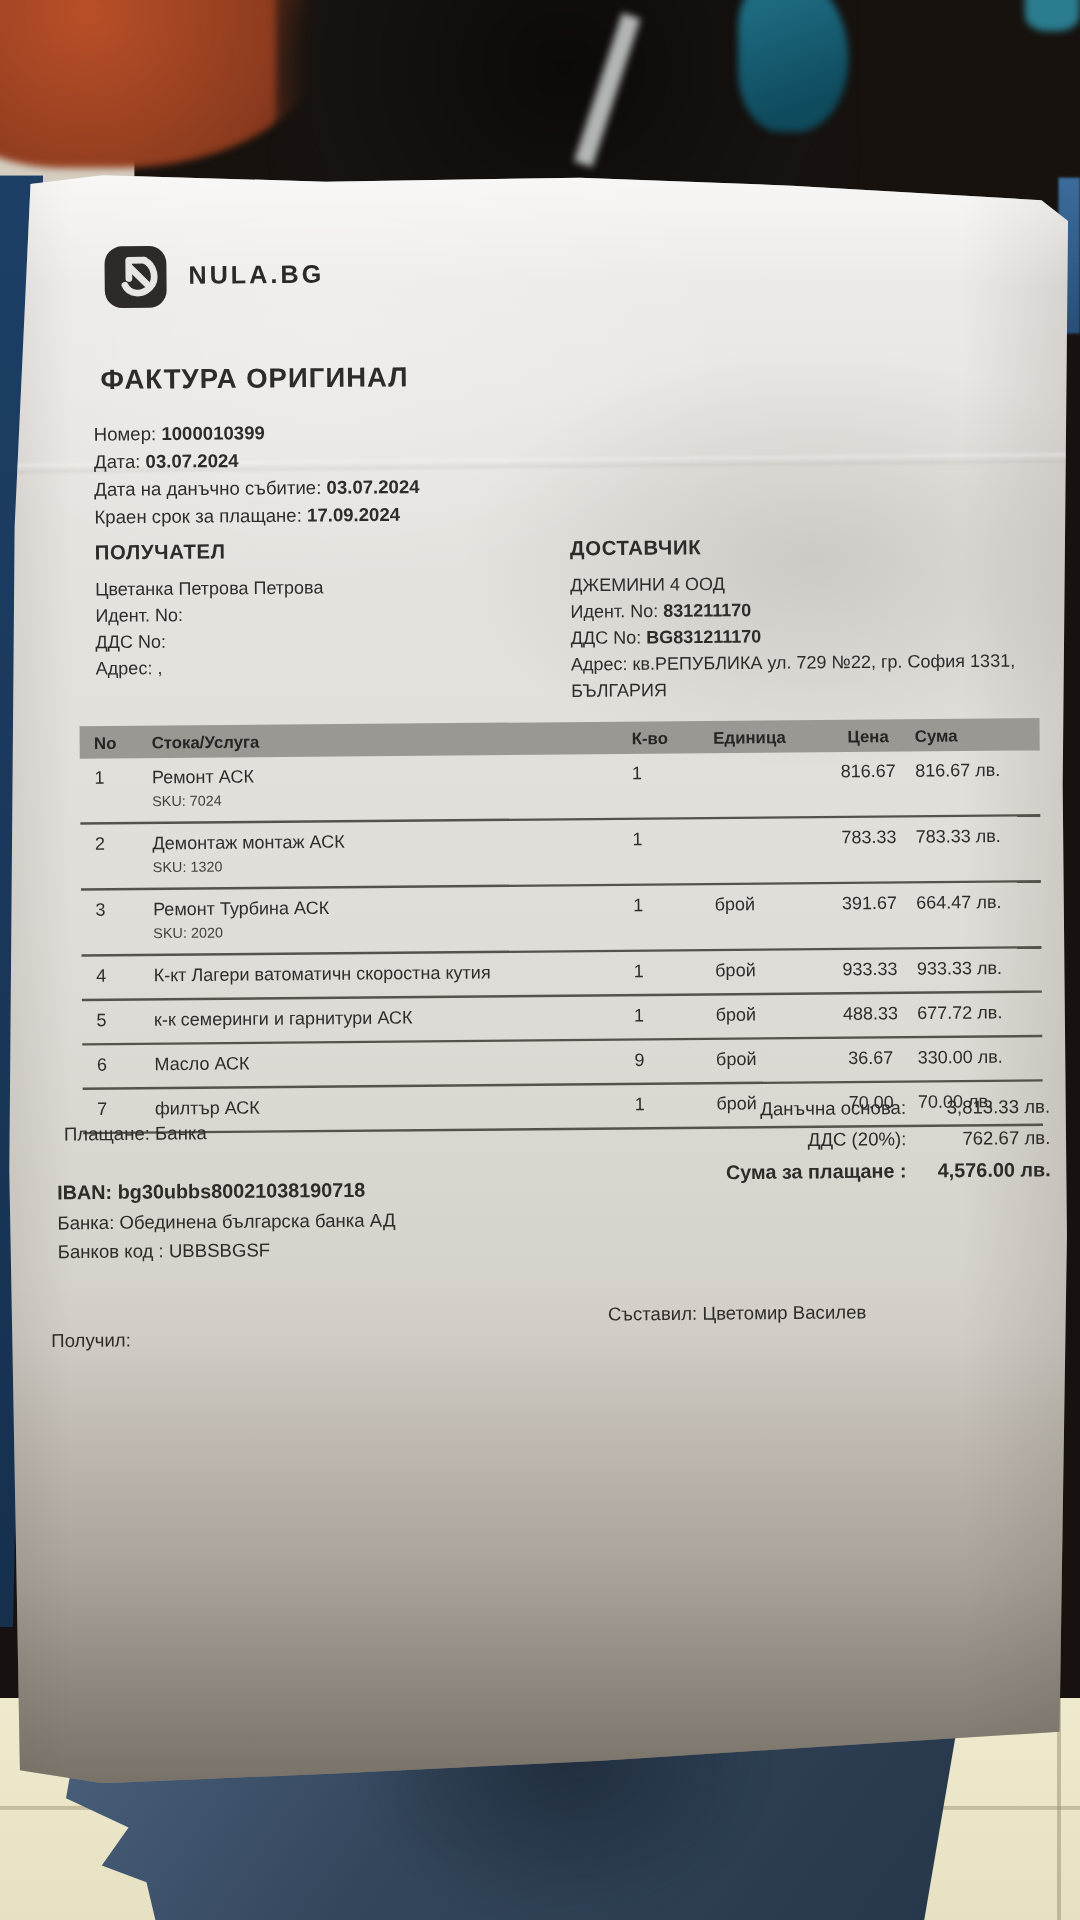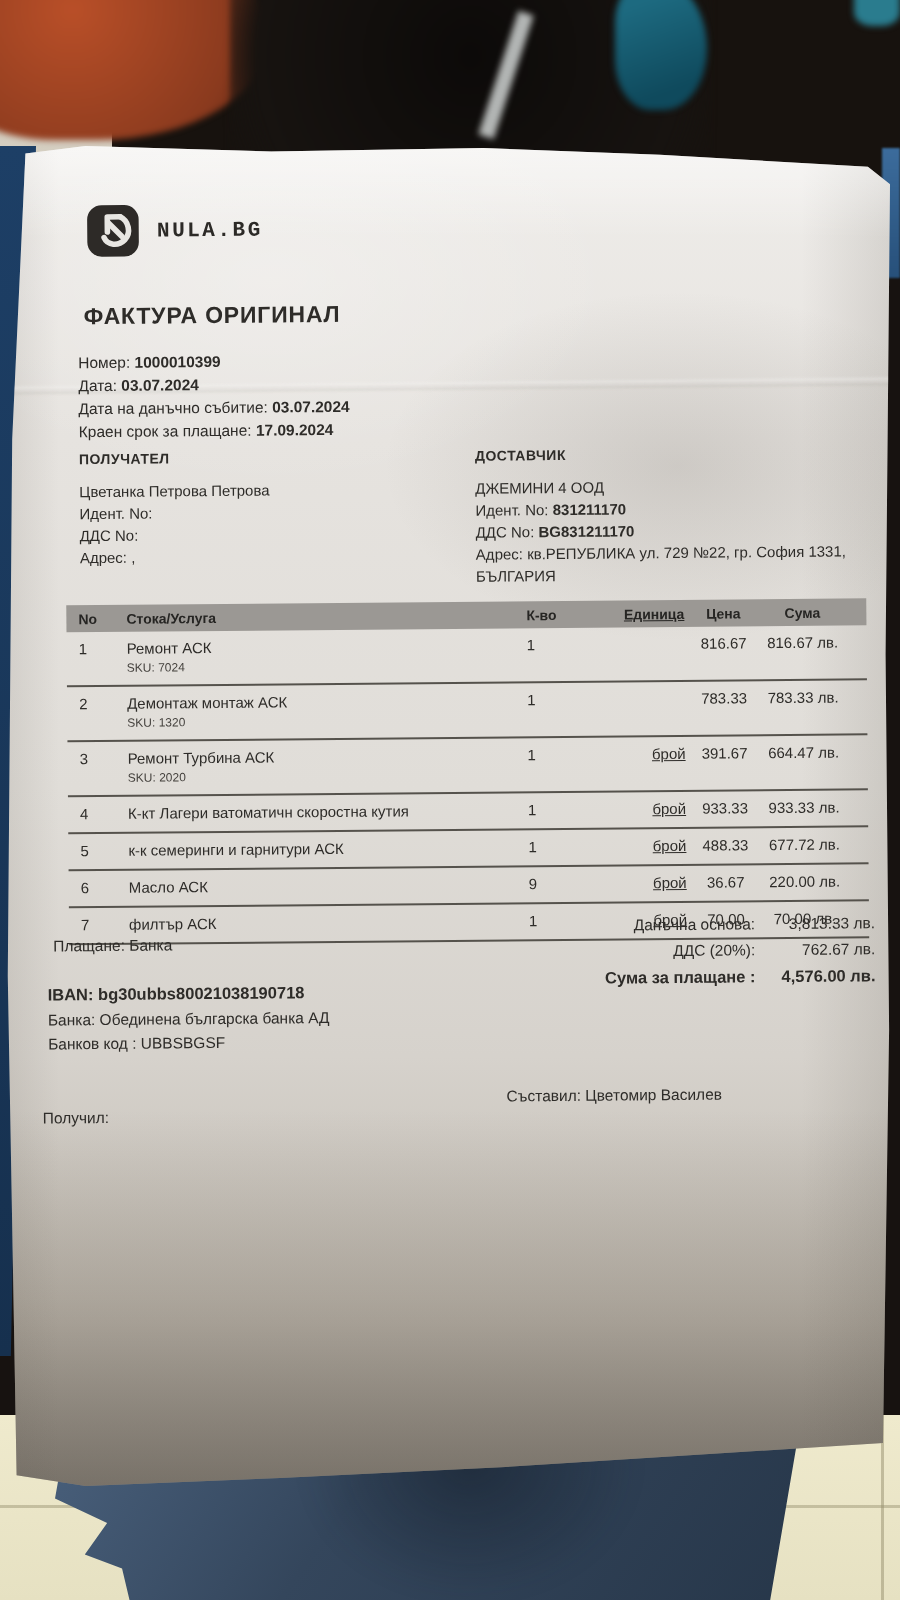--- a/index.html
+++ b/index.html
@@ -57,46 +57,46 @@
       linear-gradient(90deg,rgba(90,84,74,.12),transparent 6%),
       linear-gradient(180deg,transparent 72%,rgba(92,83,70,.25) 88%,rgba(66,59,50,.45) 100%);}
   .crease{position:absolute;left:0;top:238px;width:100%;height:8px;pointer-events:none;
     background:linear-gradient(180deg,rgba(255,255,255,.35),rgba(120,110,100,.12));transform:rotate(-.6deg);filter:blur(1px);}
 
   .content{position:absolute;inset:0;transform:rotate(-0.5deg);transform-origin:440px 660px;color:var(--ink,#2e2c29);}
 
   
   .logo-row{position:absolute;left:84px;top:56px;display:flex;align-items:center;gap:16px;}
   .logo-badge{width:56px;height:56px;}
-  .brand{font-size:21px;font-weight:700;letter-spacing:2.5px;color:#2c2a27;font-family:Liberation Mono, monospace;}
+  .brand{font-size:21px;font-weight:700;letter-spacing:2.5px;color:#2c2a27;}
 
   .title{position:absolute;left:82px;top:156px;font-size:23px;font-weight:700;letter-spacing:.8px;}
 
   .meta{position:absolute;left:76px;top:204px;font-size:15.5px;line-height:23px;}
   .meta b{font-weight:700;}
 
-  .party-heading{position:absolute;top:304px;font-size:14px;font-weight:700;letter-spacing:.5px;}
+  .party-heading{position:absolute;top:304px;font-size:17px;font-weight:700;letter-spacing:.5px;}
   .party-lines{position:absolute;top:334px;font-size:15px;line-height:22px;}
   .h-recipient,.l-recipient{left:76px;}
   .h-supplier,.l-supplier{left:472px;}
   .l-supplier{width:396px;}
   .party-lines b{font-weight:700;}
 
   
   .inv-table{position:absolute;left:62px;top:458px;width:800px;font-size:15px;}
   .thead{display:flex;align-items:center;height:27px;background:var(--table_header_bg,#9b9894);
     color:#262523;font-weight:700;font-size:14px;}
   .tr{display:flex;border-bottom:2px solid #55524c;}
   .td,.th{flex:none;}
   .c-no{width:50px;padding-left:12px;}
   .c-name{width:410px;padding-left:10px;}
   .c-qty{width:68px;text-align:left;}
-  .c-unit{width:90px;text-align:right;text-decoration:underline;}
+  .c-unit{width:90px;text-align:left;}
   .c-price{width:78px;text-align:center;}
-  .c-sum{width:104px;text-align:center;padding-right:24px;}
+  .c-sum{width:104px;text-align:left;padding-right:24px;}
   .tr .td{padding-top:8px;padding-bottom:9px;}
   .name-main{line-height:18px;}
   .sku{font-size:12px;line-height:15px;color:#45423e;margin-top:3px;}
   .sku:empty{display:none;}
 
   
   .totals{position:absolute;right:16px;top:770px;width:360px;font-size:15.5px;}
   .tot-row{display:flex;justify-content:flex-end;line-height:26px;}
   .tot-label{width:235px;text-align:right;}
   .tot-value{width:120px;text-align:right;}
@@ -222,21 +222,21 @@
           <span class="td c-unit">брой</span>
           <span class="td c-price">488.33</span>
           <span class="td c-sum">677.72 лв.</span>
         </div>
         <div class="tr">
           <span class="td c-no">6</span>
           <span class="td c-name"><span class="name-main">Масло АСК</span></span>
           <span class="td c-qty">9</span>
           <span class="td c-unit">брой</span>
           <span class="td c-price">36.67</span>
-          <span class="td c-sum">220.00 лв.</span>
+          <span class="td c-sum">330.00 лв.</span>
         </div>
         <div class="tr">
           <span class="td c-no">7</span>
           <span class="td c-name"><span class="name-main">филтър АСК</span></span>
           <span class="td c-qty">1</span>
           <span class="td c-unit">брой</span>
           <span class="td c-price">70.00</span>
           <span class="td c-sum">70.00 лв.</span>
         </div>
       </div>

